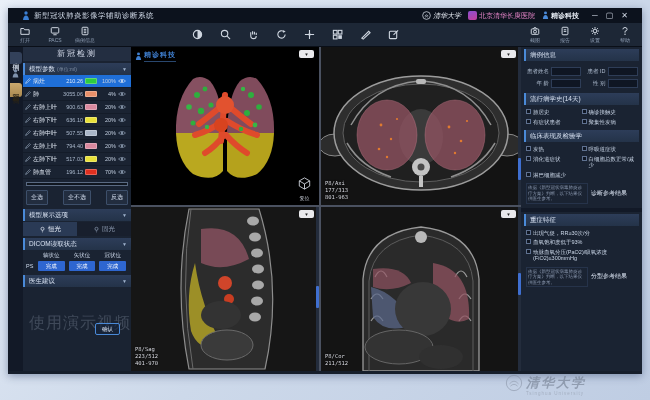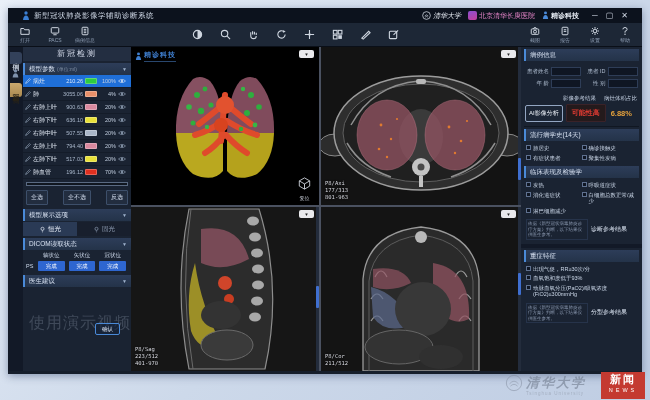--- a/index.html
+++ b/index.html
@@ -580,31 +580,20 @@
         <div class="fitem">
           <span class="fl">年 龄</span>
           <input style="">
         </div>
         <div class="fitem">
           <span class="fl">性 别</span>
           <input style="">
         </div>
       </div>
 
-      <div class="ai">
-        <div class="ai-lbls">
-          <span>影像参考结果</span>
-          <span>病灶体积占比</span>
-        </div>
-        <div class="ai-row">
-          <button class="aibtn">AI影像分析</button>
-          <span class="resbox">可能性高</span>
-          <span class="ratio">6.88%</span>
-        </div>
-      </div>
 
       <div class="hdr">
         <span>流行病学史(14天)</span>
       </div>
       <div class="chk">
         <label class="ci half">
             <span class="box"></span>
             <span>旅居史</span>
           </label>
         <label class="ci half">
@@ -682,17 +671,13 @@
 
 <div class="footer">
   <div class="thu">
     <svg width="18" height="18" viewBox="0 0 20 20">
         <circle cx="10" cy="10" r="8.5" fill="none" stroke="#7d8798" stroke-width="1"></circle>
         <path d="M5 11 Q10 5 15 11 M6 13.5 Q10 9.5 14 13.5" stroke="#7d8798" stroke-width=".9" fill="none"></path>
       </svg>
     <span class="scr">清华大学</span>
     <span class="en">Tsinghua University</span>
   </div>
-  <div class="news">
-    <div class="cn">新闻</div>
-    <span class="en">NEWS</span>
-  </div>
 </div>
 
 </body></html>

